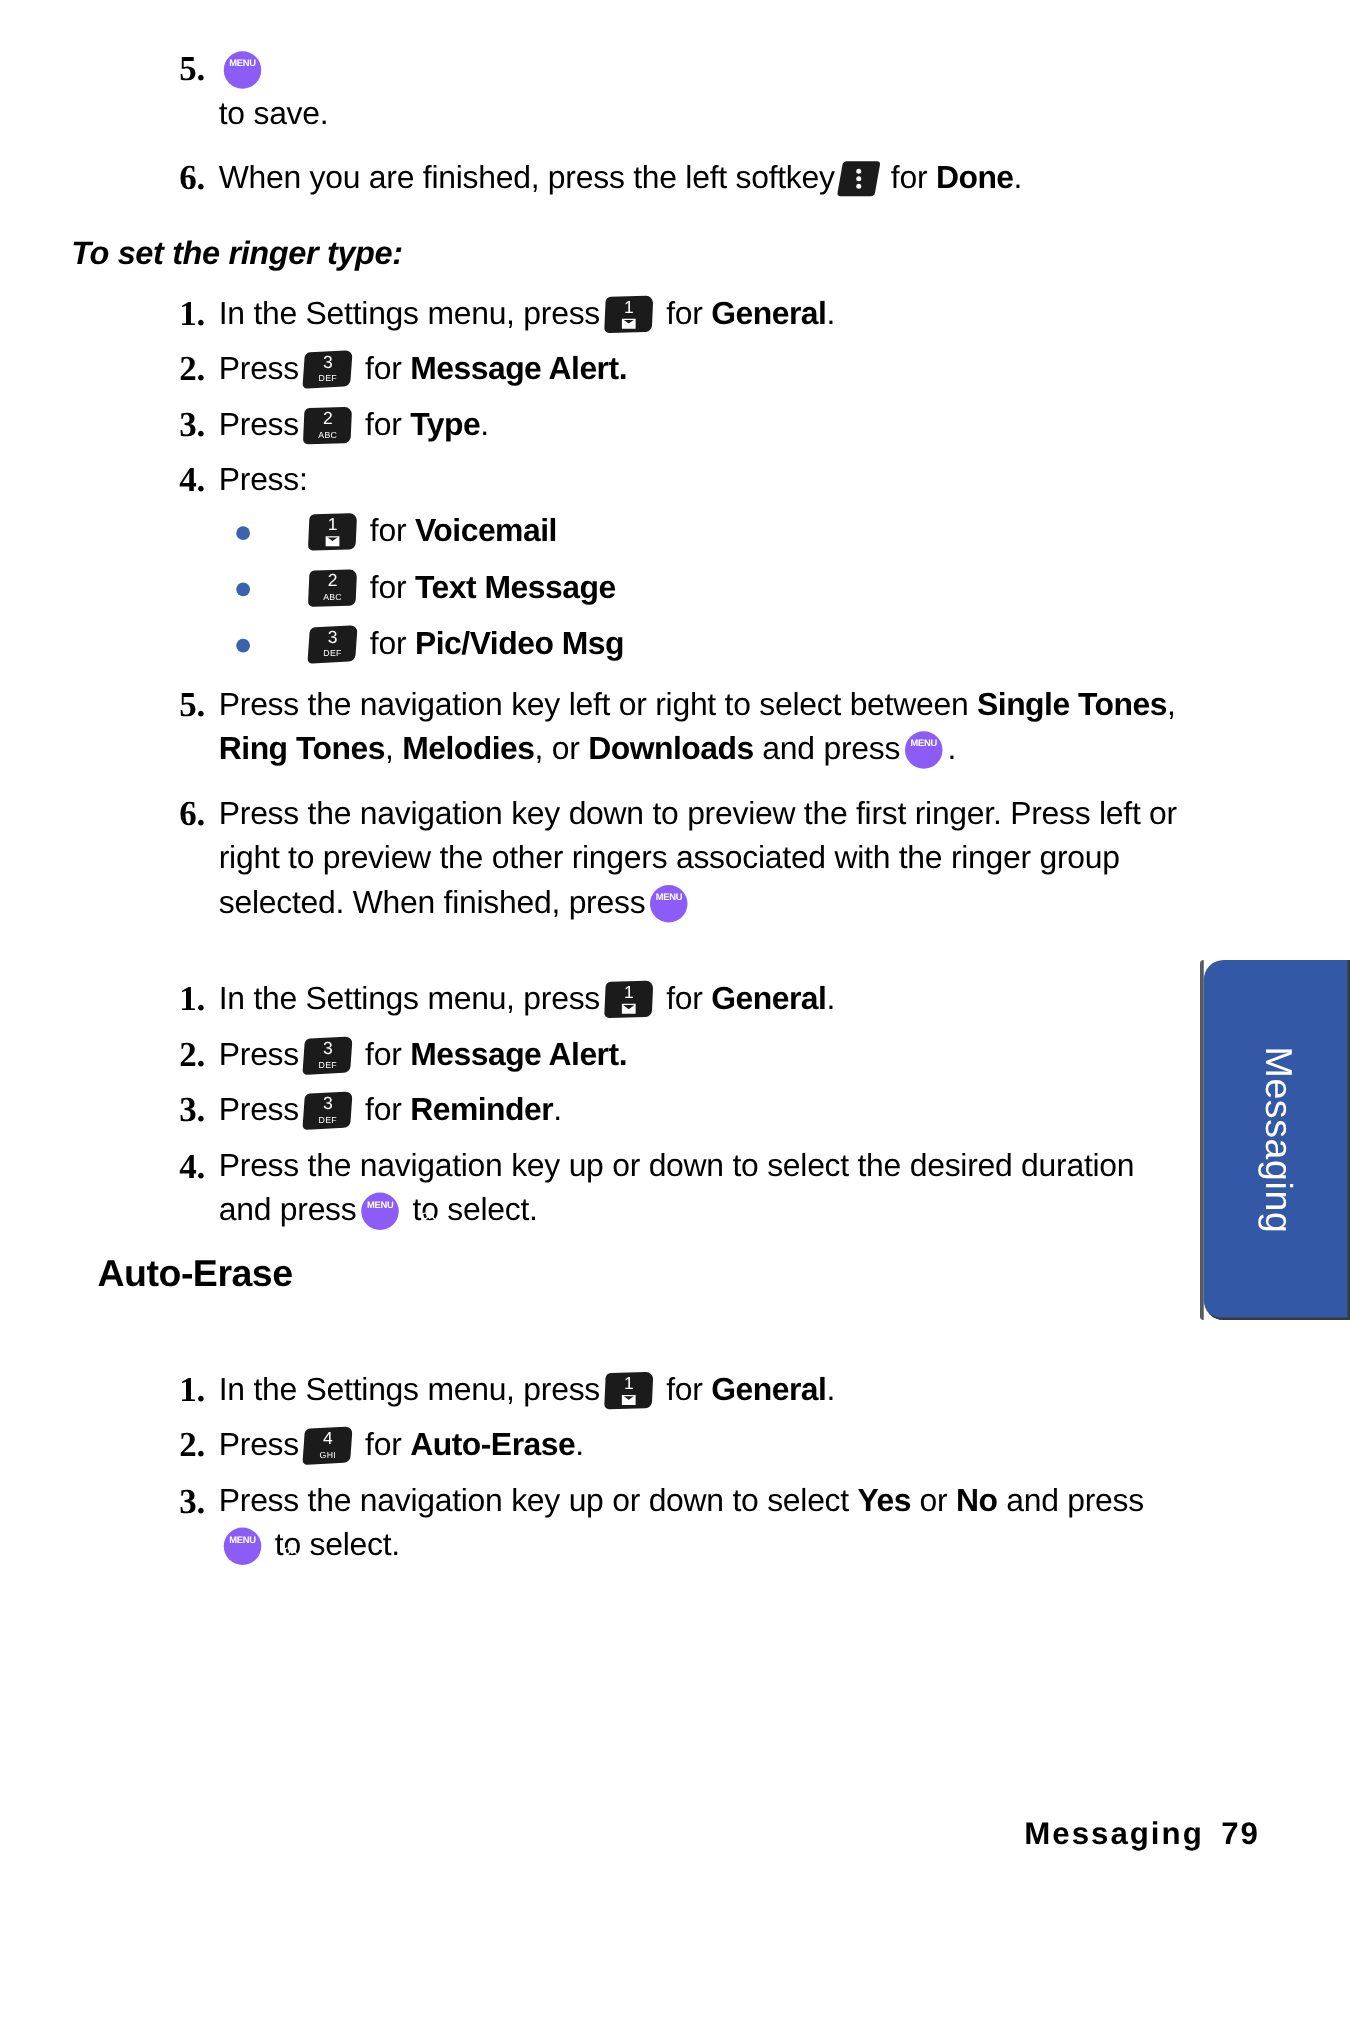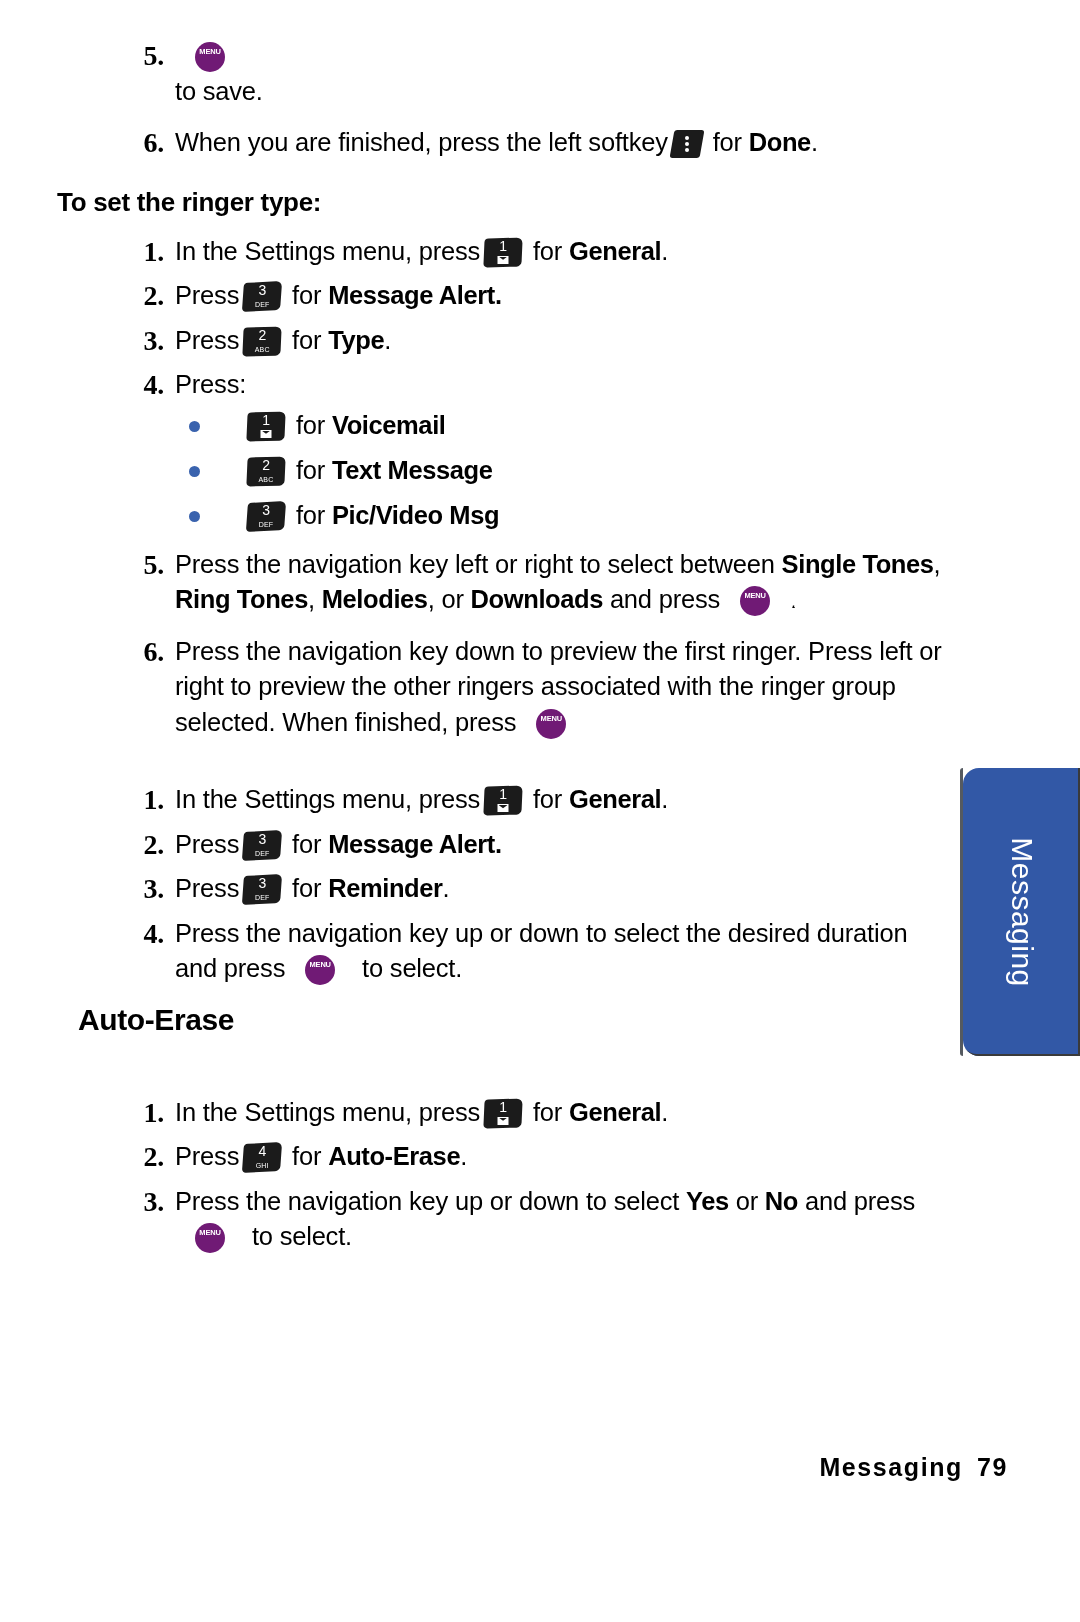--- a/index.html
+++ b/index.html
@@ -37,20 +37,21 @@
     letter-spacing: -0.2px;
     margin: 0 0 0 0;
   }
 
   .section-head {
     font-size: 26px;
     font-weight: bold;
     letter-spacing: -0.3px;
     margin: 0;
     padding: 0;
+    font-style: italic;
   }
 
   .big-head {
     font-size: 30px;
     font-weight: bold;
     letter-spacing: -0.4px;
     margin: 0 0 0 21px;
   }
 
   
@@ -158,23 +159,23 @@
     clip-path: polygon(0 0, 100% 0, 50% 55%);
   }
 
   
   .menukey {
     display: inline-block;
     position: relative;
     width: 30px;
     height: 30px;
     border-radius: 50%;
-    background: #701a75;
+    background: #8b5cf6;
     vertical-align: -8px;
-    margin: 0 20px;
+    margin: 0 4px;
   }
   .menukey .m1, .menukey .m2 {
     position: absolute;
     left: 0; right: 0;
     text-align: center;
     color: #ffffff;
     font-family: "Liberation Sans", sans-serif;
     font-weight: bold;
   }
   .menukey .m1 { top: 6px; font-size: 7.5px; line-height: 8px; letter-spacing: -0.2px; }

